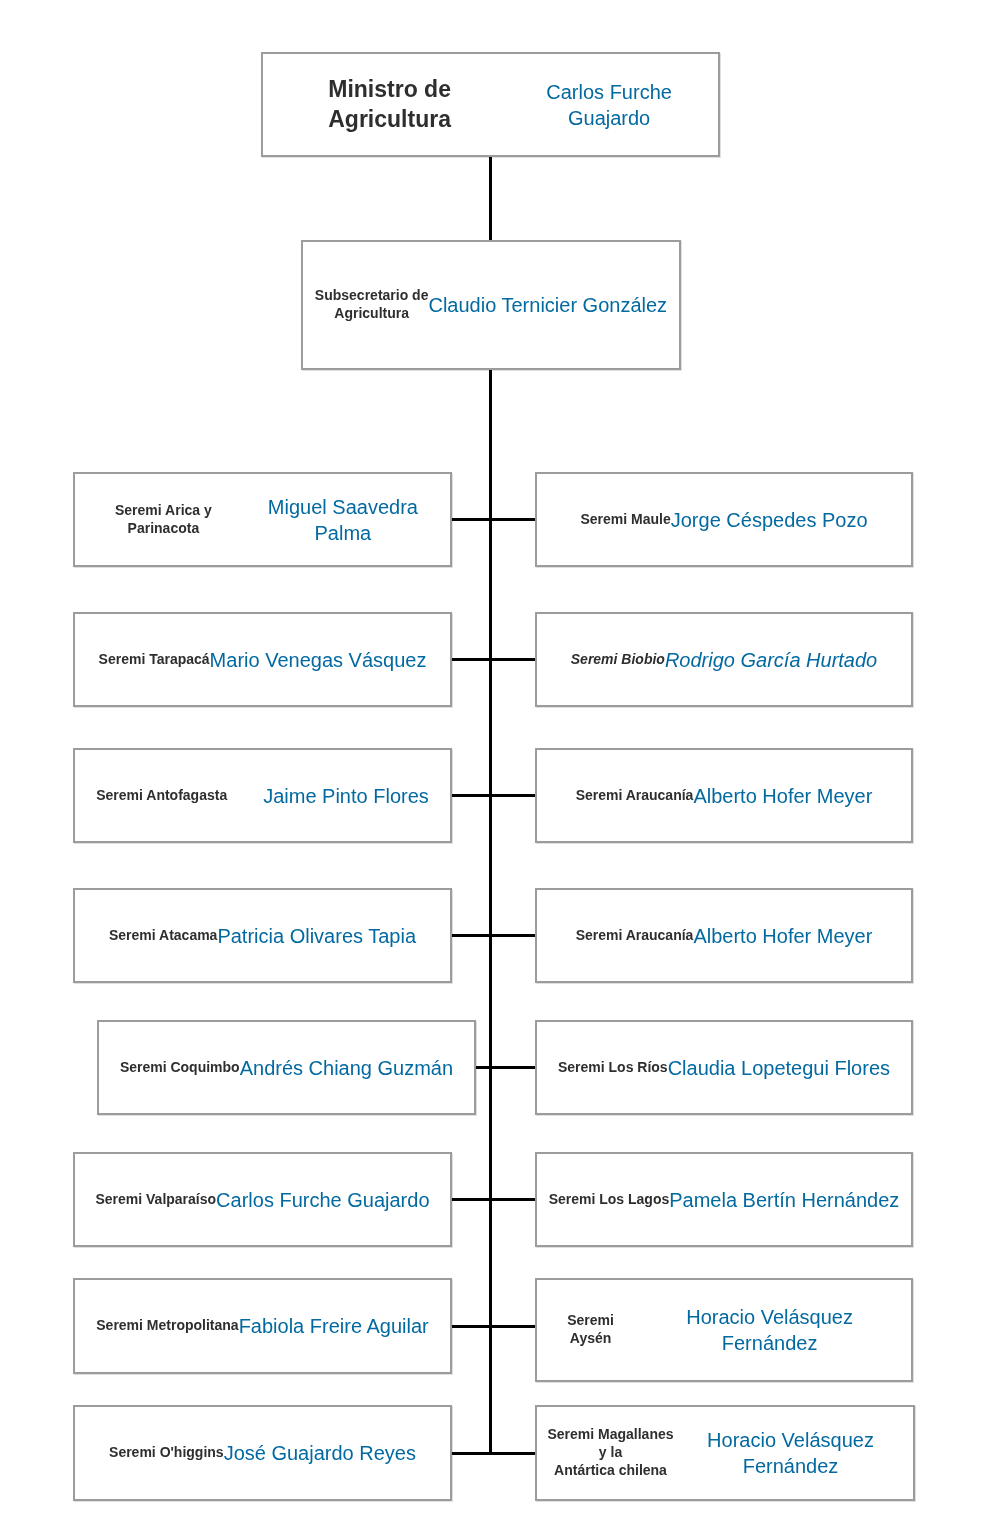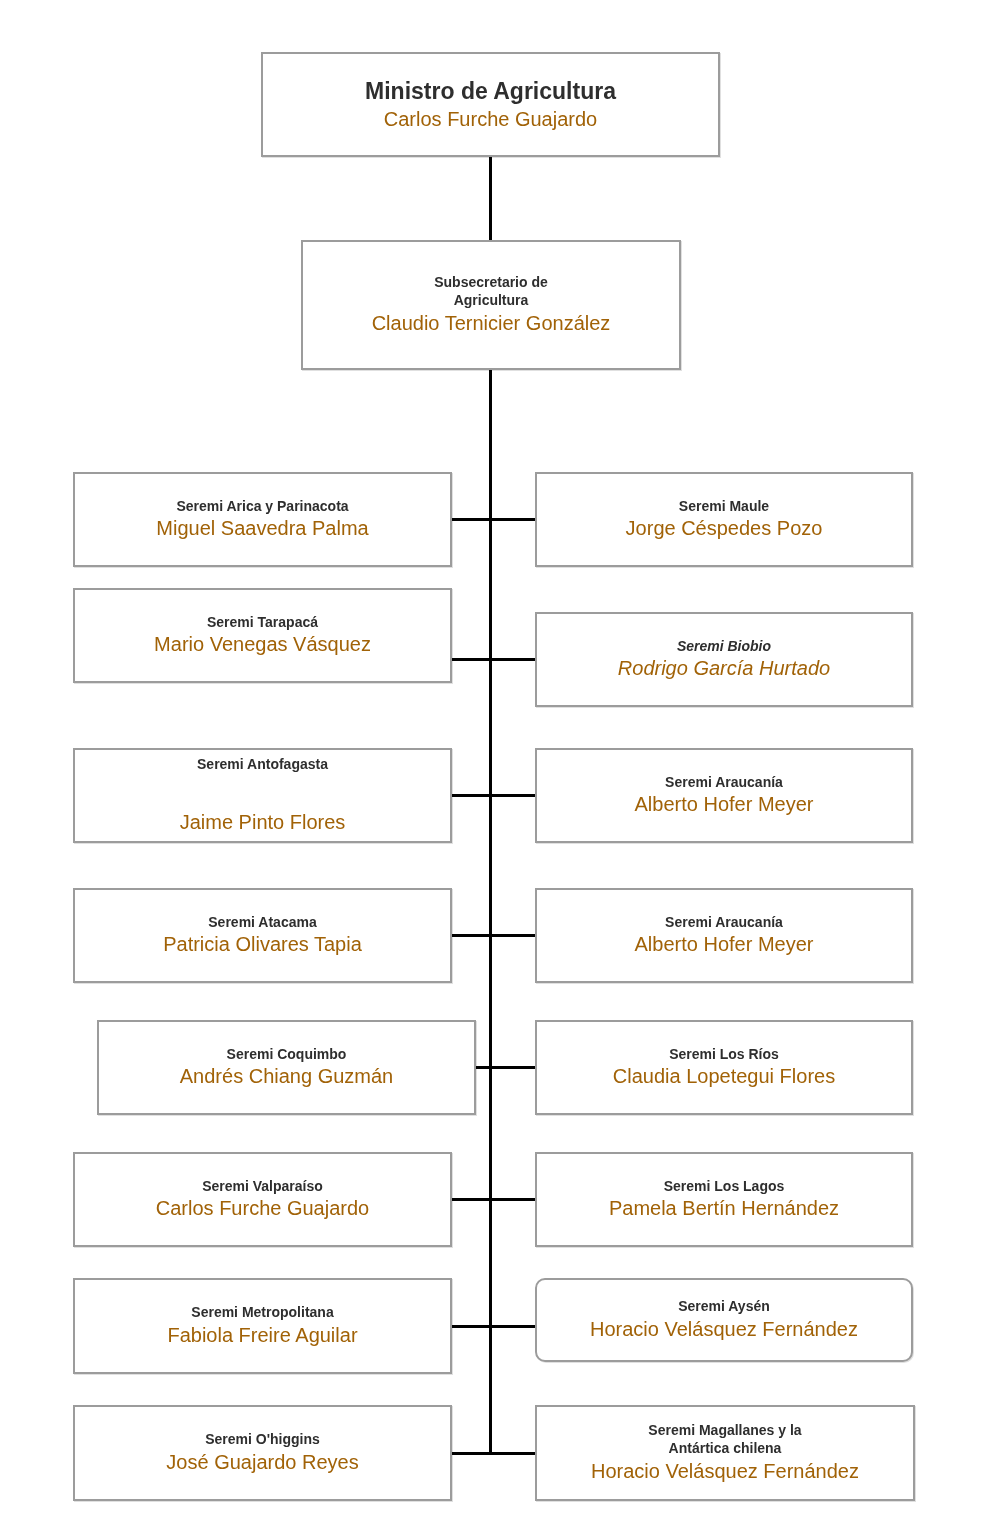--- a/index.html
+++ b/index.html
@@ -15,38 +15,38 @@
     font-family: "Liberation Sans", sans-serif;
     overflow: hidden;
   }
   .node {
     position: absolute;
     box-sizing: border-box;
     background: #ffffff;
     border: 2px solid #9c9c9c;
     box-shadow: 1px 1px 0 rgba(0,0,0,0.12);
     display: flex;
-    flex-direction: column;
+    flex-direction: row;
     align-items: center;
     justify-content: center;
     text-align: center;
     z-index: 2;
     padding: 4px 8px;
   }
   .node-title {
     font-weight: bold;
     font-size: 14px;
     line-height: 1.28;
     color: #2e2e2e;
     white-space: pre-line;
   }
   .node-name {
     font-size: 20px;
     line-height: 1.3;
-    color: #a16207;
+    color: #0369a1;
     white-space: pre-line;
   }
   .root-box .node-title { font-size: 23px; }
   .h-line, .v-line {
     position: absolute;
     background: #000000;
     z-index: 1;
   }
   .v-line { width: 3px; }
   .h-line { height: 3px; }
@@ -80,21 +80,21 @@
 
   <div class="node" style="left:73px; top:472px; width:379px; height:95px;">
     <div class="node-title">Seremi Arica y Parinacota</div>
     <div class="node-name">Miguel Saavedra Palma</div>
   </div>
   <div class="node" style="left:535px; top:472px; width:378px; height:95px;">
     <div class="node-title">Seremi Maule</div>
     <div class="node-name">Jorge Céspedes Pozo</div>
   </div>
 
-  <div class="node" style="left:73px; top:588px; width:379px; height:95px;">
+  <div class="node" style="left:73px; top:612px; width:379px; height:95px;">
     <div class="node-title">Seremi Tarapacá</div>
     <div class="node-name">Mario Venegas Vásquez</div>
   </div>
   <div class="node" style="left:535px; top:612px; width:378px; height:95px;font-style:italic;">
     <div class="node-title">Seremi Biobio</div>
     <div class="node-name">Rodrigo García Hurtado</div>
   </div>
 
   <div class="node" style="left:73px; top:748px; width:379px; height:95px;gap:36px;">
     <div class="node-title">Seremi Antofagasta</div>
@@ -129,21 +129,21 @@
   </div>
   <div class="node" style="left:535px; top:1152px; width:378px; height:95px;">
     <div class="node-title">Seremi Los Lagos</div>
     <div class="node-name">Pamela Bertín Hernández</div>
   </div>
 
   <div class="node" style="left:73px; top:1278px; width:379px; height:96px;">
     <div class="node-title">Seremi Metropolitana</div>
     <div class="node-name">Fabiola Freire Aguilar</div>
   </div>
-  <div class="node" style="left:535px; top:1278px; width:378px; height:84px;border-radius:10px;">
+  <div class="node" style="left:535px; top:1278px; width:378px; height:104px;">
     <div class="node-title">Seremi Aysén</div>
     <div class="node-name">Horacio Velásquez Fernández</div>
   </div>
 
   <div class="node" style="left:73px; top:1405px; width:379px; height:96px;">
     <div class="node-title">Seremi O'higgins</div>
     <div class="node-name">José Guajardo Reyes</div>
   </div>
   <div class="node" style="left:535px; top:1405px; width:380px; height:96px;">
     <div class="node-title">Seremi Magallanes y la

